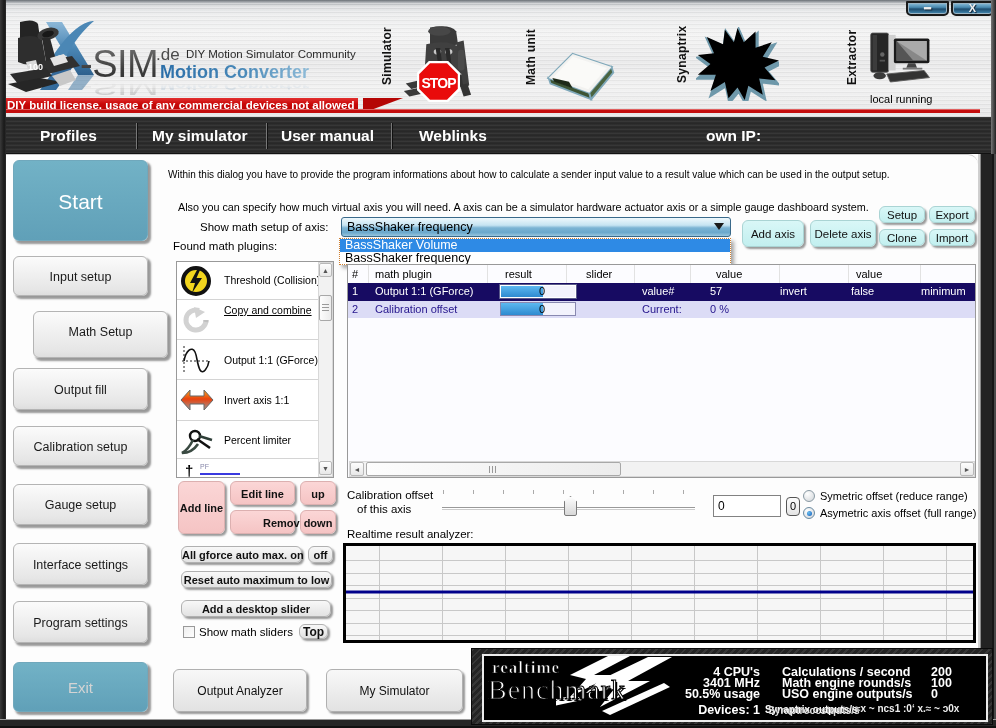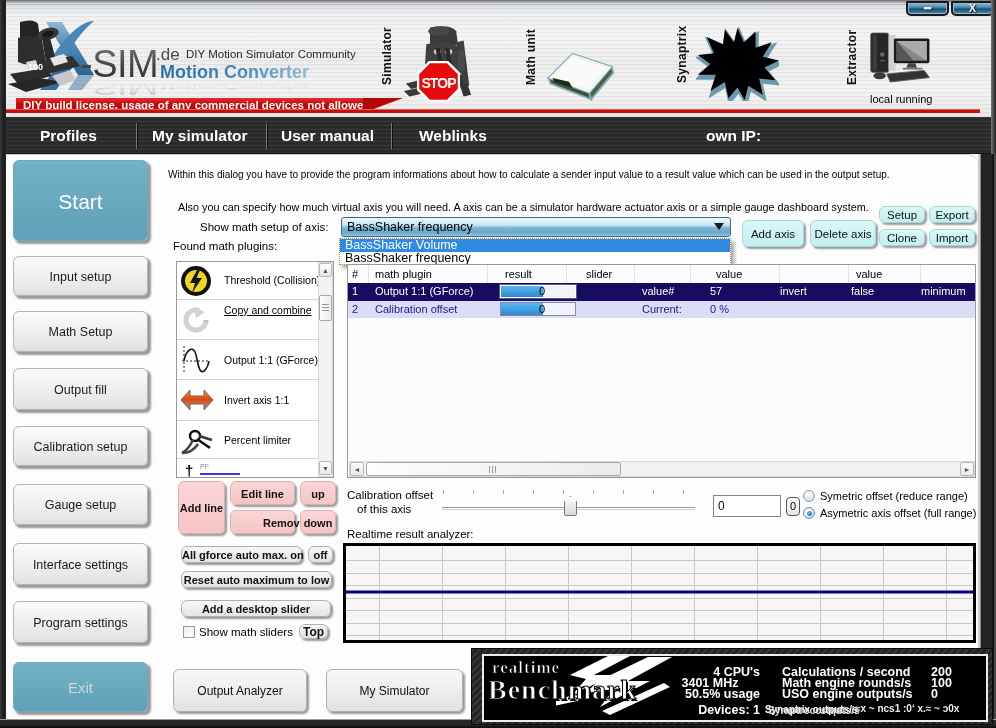--- a/index.html
+++ b/index.html
@@ -12,21 +12,21 @@
 #brd-l { left:0; top:0; width:6px; height:728px; background:linear-gradient(90deg,#3a3a3a,#191919 70%,#2c2c2c); }
 #brd-r { left:978px; top:154px; width:18px; height:574px; background:linear-gradient(90deg,#cfcfcf 0 2px,#8a8a8a 2px 3px,#232323 3px 14px,#161616 14px 16px,#4a4a4a 16px); }
 #brd-b { left:0; top:719px; width:996px; height:9px; background:linear-gradient(180deg,#9a9a9a 0 1px,#262626 1px 7px,#111 7px); }
 
 
 #header { left:2px; top:0px; width:992px; height:117px;
   background: linear-gradient(180deg,#6a7076 0%,#aeb2b6 2%,#d6d8da 5%,#e9eaeb 12%,#f1f1f1 30%,#e6e6e7 55%,#efefef 75%,#e2e2e3 100%); }
 
 
 #redline { left:5px; top:109px; width:975px; height:4px; background:#c40d0d; border-top:1px solid #e06060; }
-#redbanner { left:16px; top:98px; width:358px; height:15px; background:linear-gradient(180deg,#e23030 0%,#c90808 40%,#b10404 100%); color:#fff; font-size:11.5px; font-weight:bold; line-height:15px; padding-left:7px; white-space:nowrap; }
+#redbanner { left:0; top:98px; width:358px; height:15px; background:linear-gradient(180deg,#e23030 0%,#c90808 40%,#b10404 100%); color:#fff; font-size:11.5px; font-weight:bold; line-height:15px; padding-left:7px; white-space:nowrap; }
 #redslope { left:363px; top:98px; width:0; height:0; border-top:15px solid #b50505; border-right:40px solid transparent; }
 
 
 .tbtn { top:1px; width:43px; height:15px; background:linear-gradient(180deg,#8ec2de 0%,#4887ad 40%,#1d4c6e 55%,#3d7fa6 90%,#5e9cc0 100%); border:2px solid #1a1a1a; color:#f0f0f0; text-align:center; font-weight:bold; font-size:11px; line-height:11px; border-radius:1px 1px 5px 5px; box-shadow:inset 0 0 0 1px #9ab4c4; text-shadow:1px 1px 1px #123; }
 #btn-min { left:906px; }
 #btn-close { left:951px; }
 
 
 #menubar { left:2px; top:117px; width:992px; height:37px; background:repeating-linear-gradient(180deg,#3d3d3d 0px,#252525 2px,#323232 4px); border-bottom:1px solid #111; }
 .mitem { position:absolute; top:127px; font-size:15.5px; font-weight:bold; color:#fff; }
@@ -179,21 +179,21 @@
   <div class="mitem" style="left:706px;">own IP:</div>
 
   <div id="content" class="abs"></div>
   <div id="brd-l" class="abs"></div>
   <div class="abs" style="left:991px; top:0; width:5px; height:154px; background:linear-gradient(90deg,#777,#222);"></div>
   <div id="brd-r" class="abs"></div>
   <div id="brd-b" class="abs"></div>
 
   <div class="sbtn abs teal" style="top:160px; height:81px; font-size:21px; line-height:81px;">Start</div>
   <div class="sbtn abs" style="top:256px; height:40px; line-height:40px;">Input setup</div>
-  <div class="sbtn abs" style="top:311px; height:41px; line-height:41px;">Math Setup</div>
+  <div class="sbtn abs" style="top:311px; height:47px; line-height:41px;margin-left:20px;">Math Setup</div>
   <div class="sbtn abs" style="top:368px; height:42px; line-height:42px;">Output fill</div>
   <div class="sbtn abs" style="top:426px; height:40px; line-height:40px;">Calibration setup</div>
   <div class="sbtn abs" style="top:484px; height:41px; line-height:41px;">Gauge setup</div>
   <div class="sbtn abs" style="top:543px; height:42px; line-height:42px;">Interface settings</div>
   <div class="sbtn abs" style="top:601px; height:42px; line-height:42px;">Program settings</div>
   <div class="sbtn abs teal" style="top:662px; height:50px; font-size:15px; line-height:50px; color:#d4d4d4;">Exit</div>
 
   <div class="txt" style="left:168px; top:169px; font-size:10px; color:#000;">Within this dialog you have to provide the program informations about how to calculate a sender input value to a result value which can be used in the output setup.</div>
   <div class="txt" style="left:178px; top:201px; font-size:10.8px; color:#000;">Also you can specify how much virtual axis you will need. A axis can be a simulator hardware actuator axis or a simple gauge dashboard system.</div>
 
@@ -377,23 +377,23 @@
 
   <div class="abs" style="left:471px; top:648px; width:522px; height:77px; background:repeating-linear-gradient(135deg,#383838 0 2px,#242424 2px 5px); border:1px solid #0a0a0a;"></div>
   <div class="abs" style="left:482px; top:654px; width:506px; height:68px; background:#000; border:2px solid #ececec;"></div>
   <svg class="abs" style="left:556px; top:655px;" width="140" height="66" viewBox="0 0 140 66">
     <path d="M14,20 L52,1 L74,1 L38,20 L56,20 L14,42 L30,24 Z" fill="#fff"></path>
     <path d="M42,26 L92,2 L116,2 L72,26 L94,26 L44,52 L58,34 L30,38 Z" fill="#fff"></path>
     <path d="M46,56 L108,28 L114,32 L54,60 Z" fill="#fff"></path>
     <path d="M-62,56 L20,40 L26,45 L-54,62 Z" fill="#fff"></path>
   </svg>
   <div class="txt" style="left:492px; top:658px; font-family:'Liberation Serif',serif; font-weight:bold; font-size:17px; color:#fff; letter-spacing:1px; -webkit-text-stroke:0.7px #000; text-shadow:1px 1px 0 #000;">realtime</div>
-  <div class="txt" style="left:488px; top:674px; font-family:'Liberation Serif',serif; font-weight:bold; font-size:28px; color:#fff; letter-spacing:1px; -webkit-text-stroke:1px #000; text-shadow:1.5px 1.5px 0 #000;">Benchmark</div>
+  <div class="txt" style="left:488px; top:674px; font-family:'Liberation Serif',serif; font-weight:normal; font-size:28px; color:#fff; letter-spacing:1px; -webkit-text-stroke:1px #000; text-shadow:1.5px 1.5px 0 #000;">Benchmark</div>
   <div class="txt" style="left:660px; top:665px; font-size:12.5px; font-weight:bold; color:#fff; width:100px; text-align:right;">4 CPU's</div>
-  <div class="txt" style="left:660px; top:676px; font-size:12.5px; font-weight:bold; color:#fff; width:100px; text-align:center;">3401 MHz</div>
+  <div class="txt" style="left:660px; top:676px; font-size:12.5px; font-weight:bold; color:#fff; width:100px; text-align:right;">3401 MHz</div>
   <div class="txt" style="left:660px; top:687px; font-size:12.5px; font-weight:bold; color:#fff; width:100px; text-align:right;">50.5% usage</div>
   <div class="txt" style="left:620px; top:703px; font-size:12.5px; font-weight:bold; color:#fff; width:140px; text-align:right;">Devices: 1</div>
   <div class="txt" style="left:782px; top:665px; font-size:12.5px; font-weight:bold; color:#fff;">Calculations / second</div>
   <div class="txt" style="left:782px; top:676px; font-size:12.5px; font-weight:bold; color:#fff;">Math engine rounds/s</div>
   <div class="txt" style="left:782px; top:687px; font-size:12.5px; font-weight:bold; color:#fff;">USO engine outputs/s</div>
   <div class="txt" style="left:765px; top:703px; font-size:11px; font-weight:bold; color:#fff; transform:scaleX(0.9); transform-origin:left;">Synaptrix outputs/s</div>
   <div class="txt" style="left:768px; top:704px; font-size:11px; font-weight:bold; color:#ddd; transform:scaleX(0.92); transform-origin:left;">Syraptroccstquts/s</div>
   <div class="txt" style="left:855px; top:703px; font-size:10px; font-weight:bold; color:#eee;">≈x ~ ncs1 :0ʻ x.≈ ~ ɔ0x</div>
   <div class="txt" style="left:931px; top:665px; font-size:12.5px; font-weight:bold; color:#fff;">200</div>
   <div class="txt" style="left:931px; top:676px; font-size:12.5px; font-weight:bold; color:#fff;">100</div>

